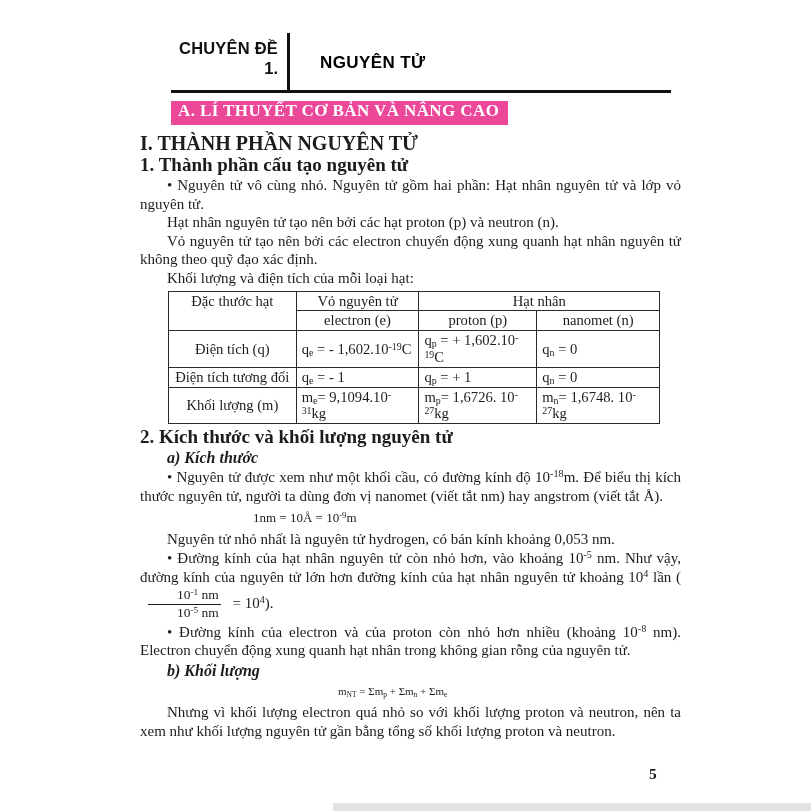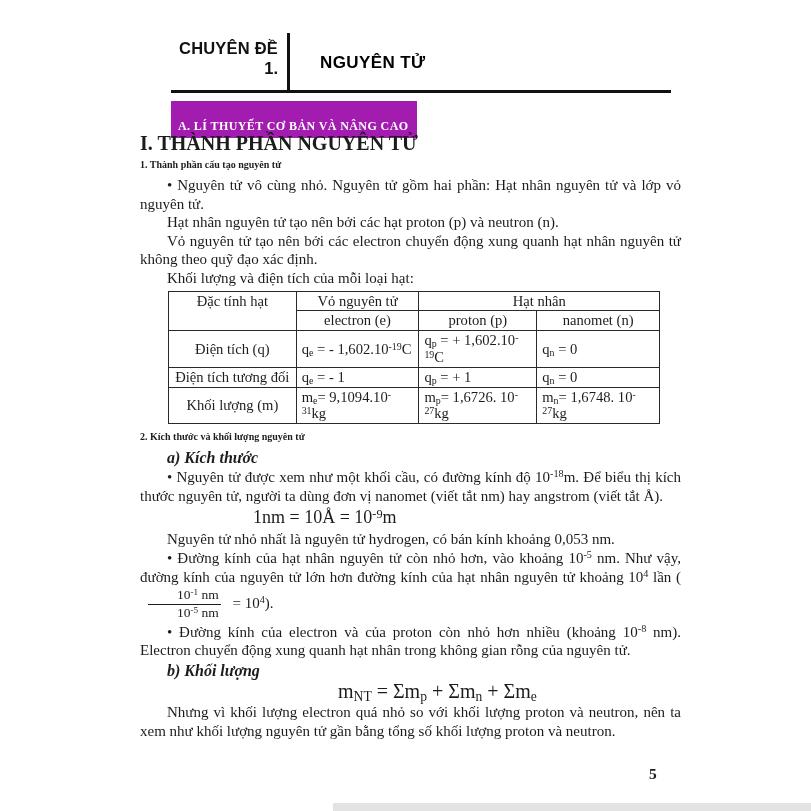--- a/index.html
+++ b/index.html
@@ -11,42 +11,42 @@
   .chapter-box{position:absolute;left:178px;top:38px;width:100px;text-align:right;
        font-family:"Liberation Sans","DejaVu Sans",sans-serif;font-weight:bold;color:#111;}
   .chapter-box .lbl{font-size:16.5px;letter-spacing:.2px;line-height:20px;}
   .chapter-box .num{font-size:16.5px;line-height:20px;}
   .hdr-vline{position:absolute;left:287px;top:33px;width:3px;height:58px;background:#111;}
   .chapter-title{position:absolute;left:320px;top:53px;font-family:"Liberation Sans","DejaVu Sans",sans-serif;
        font-weight:bold;font-size:17px;letter-spacing:.4px;color:#000000;}
   .hdr-rule{position:absolute;left:171px;top:90px;width:500px;height:3px;background:#111;}
 
   
-  .banner{position:absolute;left:171px;top:101px;background:#a21caf;color:#fff;
-       font-weight:bold;font-size:12px;padding:18px 9px 4px 7px;letter-spacing:.4px;}
+  .banner{position:absolute;left:171px;top:101px;background:#ec4899;color:#fff;
+       font-weight:bold;font-size:17px;padding:0 9px 4px 7px;letter-spacing:.4px;}
 
   
   .content{position:absolute;left:140px;top:134px;width:541px;}
   .h-roman{font-weight:bold;font-size:20px;margin:0 0 2px 0;line-height:19px;}
-  .h-num{font-weight:bold;font-size:10px;margin:0 0 2px 0;line-height:19px;}
+  .h-num{font-weight:bold;font-size:19px;margin:0 0 2px 0;line-height:19px;}
   .h-letter{font-weight:bold;font-style:italic;font-size:16px;margin:1px 0;line-height:19px;text-indent:27px;}
   .p{margin:0;font-size:15px;line-height:18.6px;text-align:justify;}
   .ind{text-indent:27px;}
   sup{font-size:.68em;vertical-align:.45em;line-height:0;}
   sub{font-size:.68em;vertical-align:-.25em;line-height:0;}
 
   
   table.ptable{border-collapse:collapse;margin:3px 0 3px 28px;width:492px;font-size:14.6px;table-layout:fixed;}
   table.ptable td{border:1.4px solid #2a2a2a;padding:1px 5px;line-height:16.8px;overflow:hidden;}
   td.c{text-align:center;}
   td.top{vertical-align:top;padding-top:3px;}
 
   
-  .eq1{margin:3px 0 3px 113px;font-size:18px;line-height:19px;}
-  .eq2{margin:2px 0 2px 198px;font-size:20px;line-height:19px;}
+  .eq1{margin:3px 0 3px 113px;font-size:13px;line-height:19px;}
+  .eq2{margin:2px 0 2px 198px;font-size:11px;line-height:19px;}
 
   
   .frac{display:inline-block;vertical-align:middle;text-align:center;font-size:13.5px;
         line-height:1.1;margin:2px 8px;}
   .frac .num{display:block;border-bottom:1.3px solid #1c1c1c;padding:0 2px 1px;}
   .frac .den{display:block;padding-top:1px;}
 
   
   .pageno{position:absolute;left:649px;top:765px;font-weight:bold;font-size:15.5px;}
   .bottom-bar{position:absolute;left:333px;top:803px;width:478px;height:8px;background:#e3e3e3;}
@@ -77,21 +77,21 @@
 
     <table class="ptable">
       <colgroup>
           <col style="width:26%">
           <col style="width:25%">
           <col style="width:24%">
           <col style="width:25%">
         </colgroup>
       <tbody>
         <tr>
-          <td class="c top" rowspan="2">Đặc tính hạt</td>
+          <td class="c top" rowspan="2">Đặc thước hạt</td>
           <td class="c">Vỏ nguyên tử</td>
           <td class="c" colspan="2">Hạt nhân</td>
         </tr>
         <tr>
           <td class="c">electron (e)</td>
           <td class="c">proton (p)</td>
           <td class="c">nanomet (n)</td>
         </tr>
         <tr>
           <td class="c">Điện tích  (q)</td>

